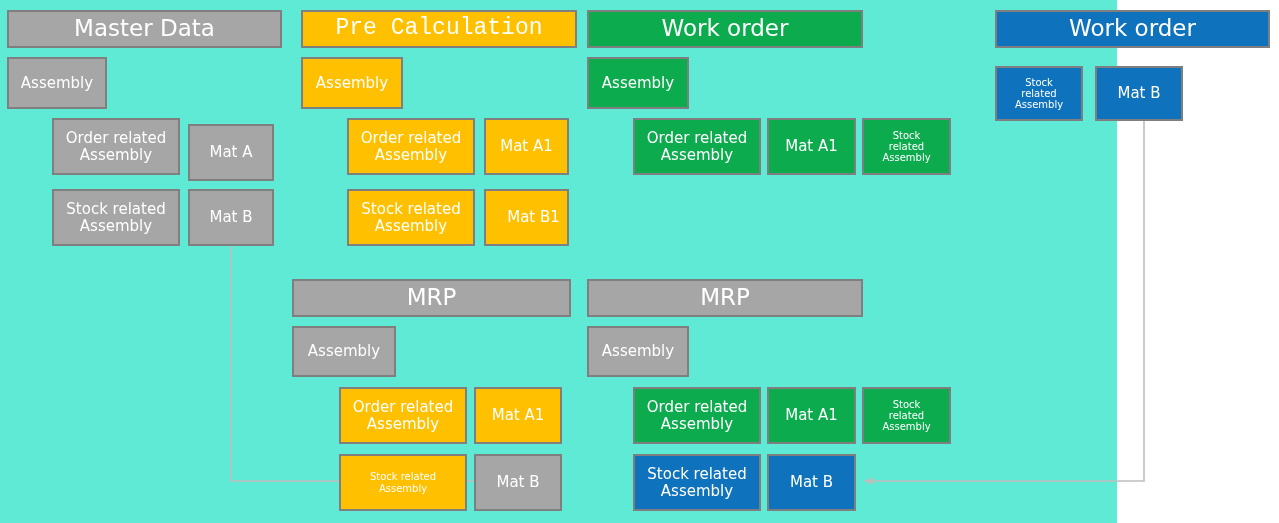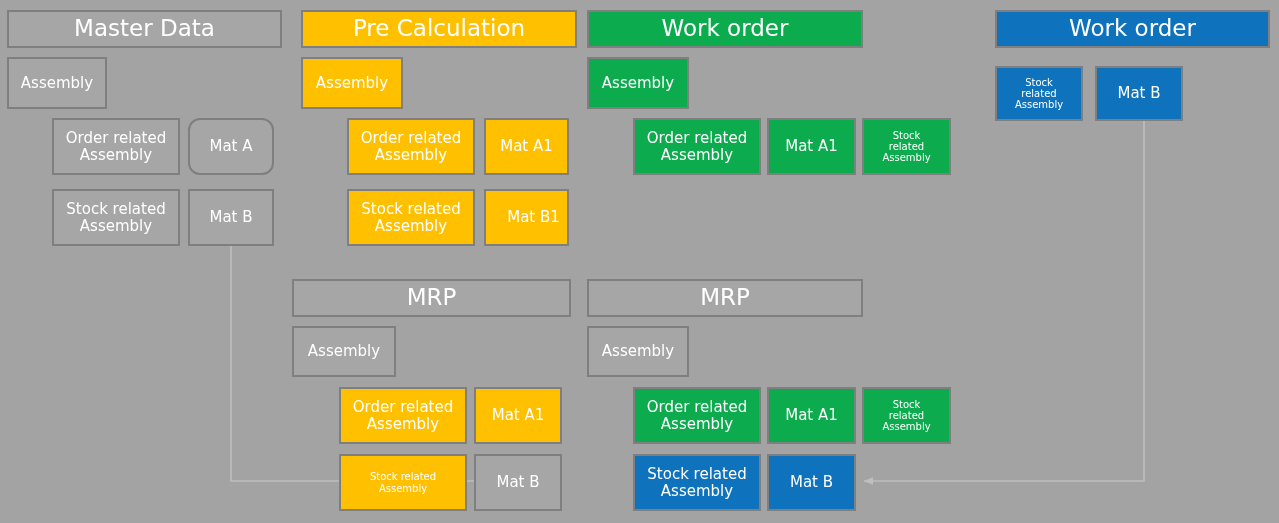--- a/index.html
+++ b/index.html
@@ -8,23 +8,23 @@
     background: #ffffff;
   }
   body {
     width: 1279px;
     height: 523px;
     font-family: "DejaVu Sans", "Liberation Sans", sans-serif;
     overflow: hidden;
   }
   #canvas {
     position: relative;
-    width: 1279px;
+    width: 1117px;
     height: 523px;
-    background: #a3a3a3;
+    background: #5eead4;
   }
   .box {
     position: absolute;
     box-sizing: border-box;
     border: 2px solid #7f7f7f;
     color: #ffffff;
     display: flex;
     align-items: center;
     justify-content: center;
     text-align: center;
@@ -75,28 +75,28 @@
     </svg>
   </div>
 
   <div class="box hdr c-gray" style="left:7px;top:10px;width:275px;height:38px;">Master Data</div>
 
   <div class="box cell c-gray" style="left:7px;top:57px;width:100px;height:52px;">Assembly</div>
 
   <div class="box cell c-gray" style="left:52px;top:118px;width:128px;height:57px;">Order related
 Assembly</div>
 
-  <div class="box cell c-gray" style="left:188px;top:118px;width:86px;height:57px;border-radius:12px;">Mat A</div>
+  <div class="box cell c-gray" style="left:188px;top:124px;width:86px;height:57px;">Mat A</div>
 
   <div class="box cell c-gray" style="left:52px;top:189px;width:128px;height:57px;">Stock related
 Assembly</div>
 
   <div class="box cell c-gray" style="left:188px;top:189px;width:86px;height:57px;">Mat B</div>
 
-  <div class="box hdr c-yellow" style="left:301px;top:10px;width:276px;height:38px;">Pre Calculation</div>
+  <div class="box hdr c-yellow" style="left:301px;top:10px;width:276px;height:38px;font-family:Liberation Mono, monospace;">Pre Calculation</div>
 
   <div class="box cell c-yellow" style="left:301px;top:57px;width:102px;height:52px;">Assembly</div>
 
   <div class="box cell c-yellow" style="left:347px;top:118px;width:128px;height:57px;">Order related
 Assembly</div>
 
   <div class="box cell c-yellow" style="left:484px;top:118px;width:85px;height:57px;">Mat A1</div>
 
   <div class="box cell c-yellow" style="left:347px;top:189px;width:128px;height:57px;">Stock related
 Assembly</div>

